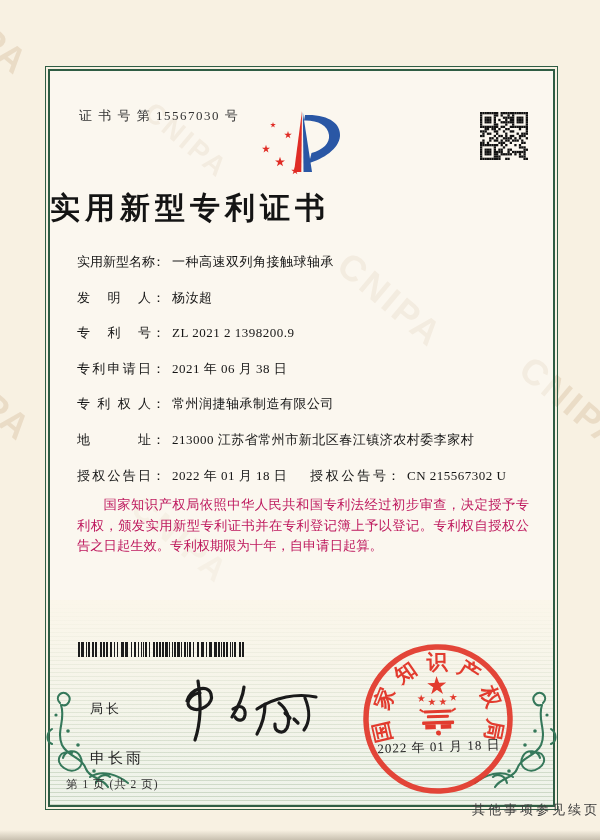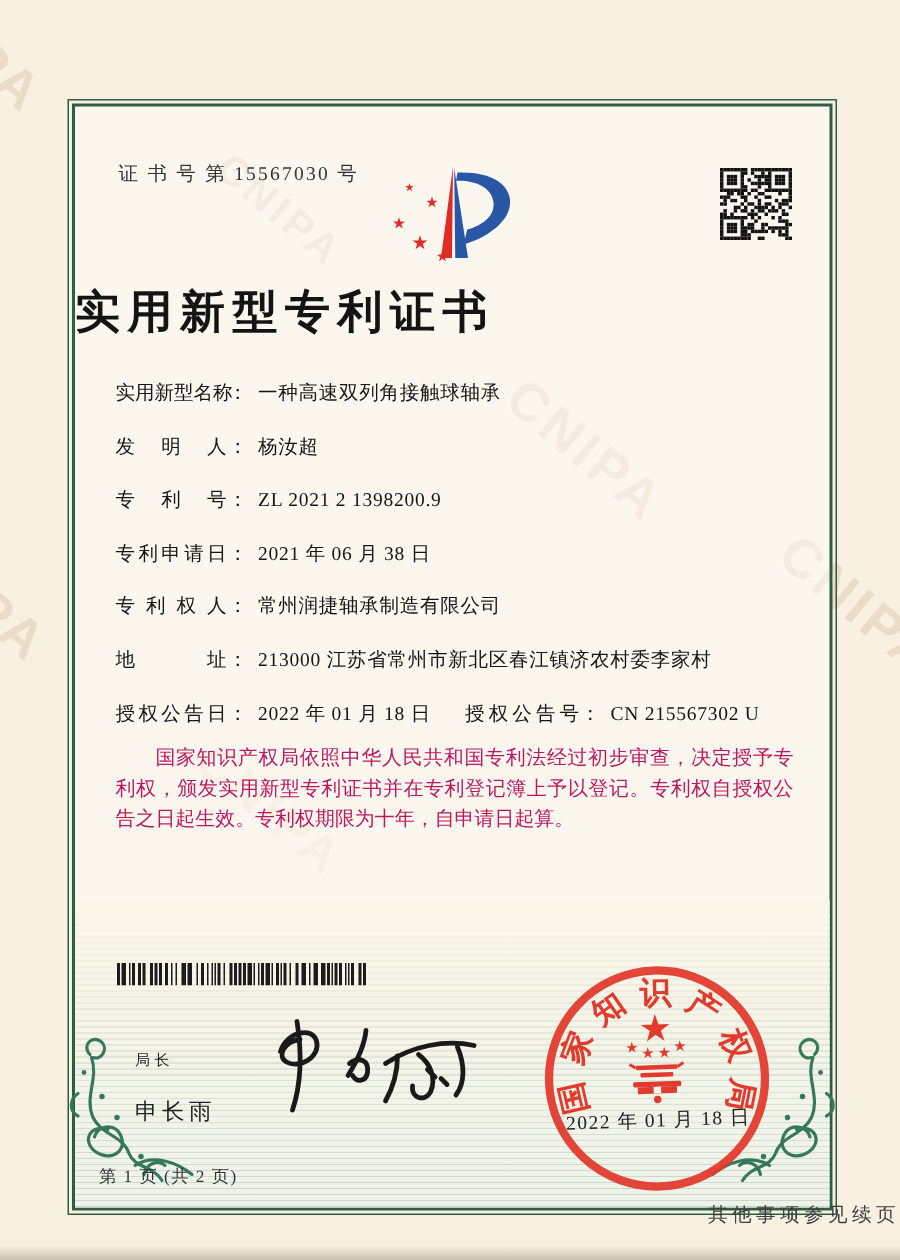--- a/index.html
+++ b/index.html
@@ -59,22 +59,22 @@
   .fvalue{letter-spacing:0.5px;}
   .pair2{position:absolute; left:233px; top:0; white-space:nowrap;}
   
   .body-text{
     position:absolute; z-index:4; left:27px; top:424px; width:452px;
     font-size:13.3px; line-height:20.6px; color:#be185d; text-align:justify;
   }
   .body-text p{margin:0; text-indent:2em;}
   
   .barcode{position:absolute; z-index:4; left:28px; top:571px; width:168px; height:15px;}
-  .signer-title{position:absolute; z-index:4; left:40px; top:629px; font-size:10px; letter-spacing:3px; color:#1f1f1f;}
-  .signer-name{position:absolute; z-index:4; left:40px; top:661px; font-size:15px; letter-spacing:3px; color:#1f1f1f;}
+  .signer-title{position:absolute; z-index:4; left:40px; top:629px; font-size:13px; letter-spacing:3px; color:#1f1f1f;}
+  .signer-name{position:absolute; z-index:4; left:40px; top:678px; font-size:15px; letter-spacing:3px; color:#1f1f1f;}
   .signature{position:absolute; z-index:4; left:127px; top:596px;}
   .seal{position:absolute; z-index:5; left:310px; top:570px; transform:rotate(-2deg);}
   .page-indicator{
     position:absolute; z-index:4; left:16px; width:100%; top:706px;
     text-align:left; font-size:11.5px; letter-spacing:1px; color:#333;
   }
   
   .continuation{
     position:absolute; z-index:3; left:0; width:100%; top:801px;
     text-align:right; font-size:13px; letter-spacing:3px; color:#3d3d3d;

